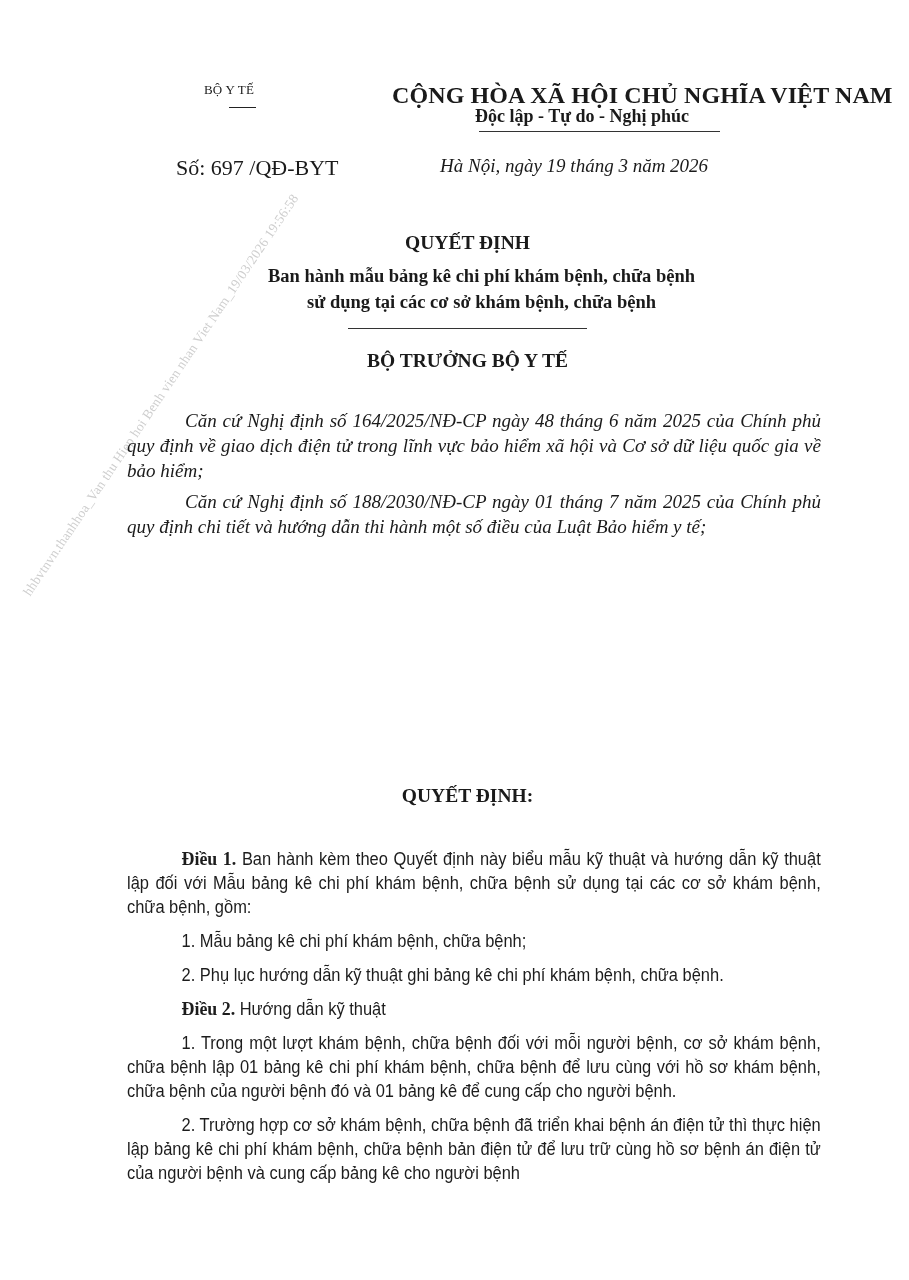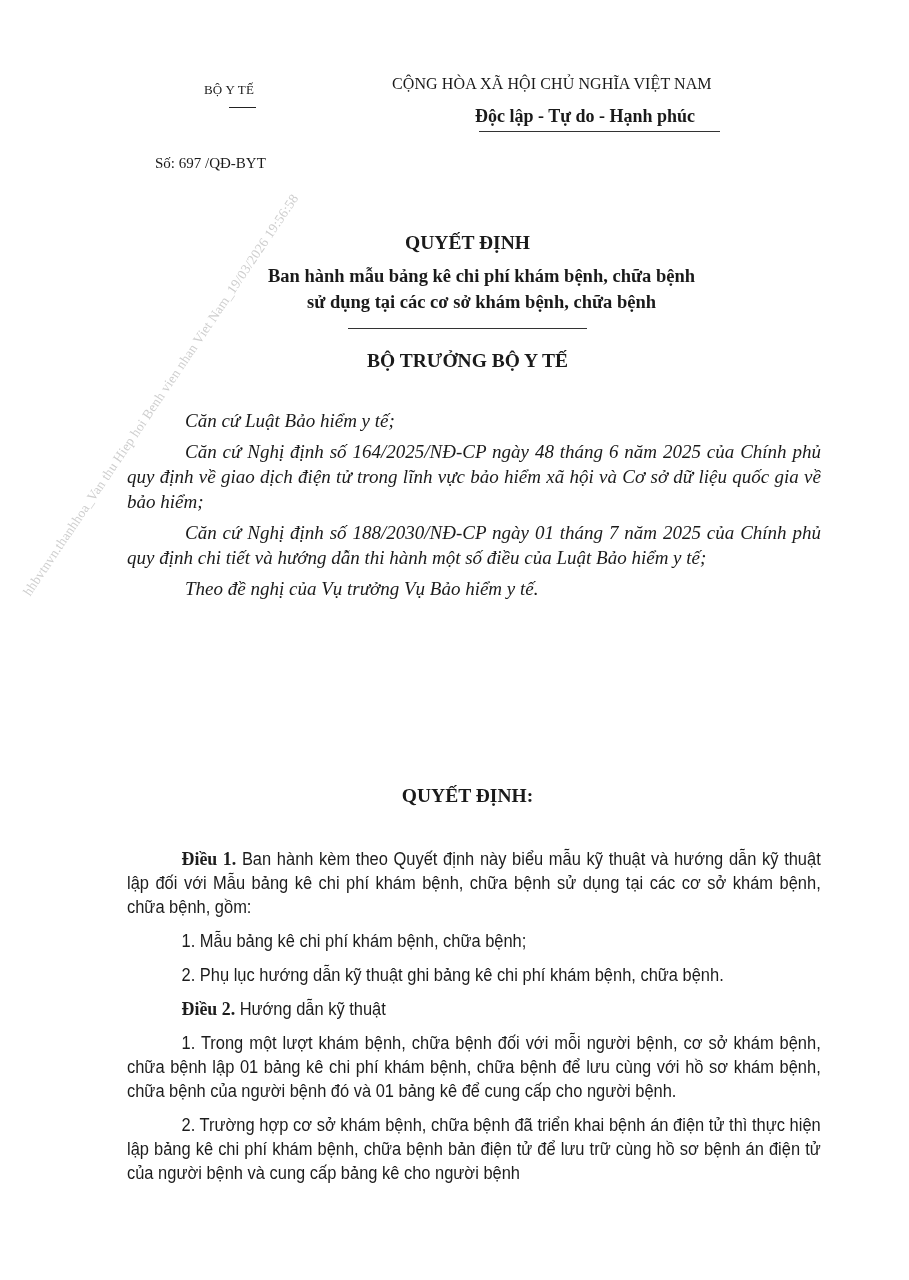--- a/index.html
+++ b/index.html
@@ -30,37 +30,37 @@
       font-size: 13px; font-weight: normal;
       letter-spacing: 0.2px;
     }
     .agency-underline {
       position: absolute;
       left: 229px; top: 107px;
       width: 27px; height: 0;
       border-top: 1.3px solid #222;
     }
     .nation {
-      left: 392px; top: 75px;
-      font-size: 16px; font-weight: normal;
+      left: 392px; top: 82px;
+      font-size: 24px; font-weight: bold;
       letter-spacing: 0.1px;
     }
     .motto {
       left: 475px; top: 106px;
       font-size: 18px; font-weight: bold;
     }
     .motto-underline {
       position: absolute;
       left: 479px; top: 131px;
       width: 241px; height: 0;
       border-top: 1.6px solid #333;
     }
     .doc-number {
-      left: 155px; top: 155px;
-      font-size: 15px;
+      left: 176px; top: 155px;
+      font-size: 22px;
     }
     .place-date {
       left: 440px; top: 155px;
       font-size: 19px;
       font-style: italic;
     }
 
     
     .center-line {
       position: absolute;
@@ -150,36 +150,35 @@
 <body>
 
 <div class="page">
 
   <div class="watermark">hhbvtnvn.thanhhoa_Van thu Hiep hoi Benh vien nhan Viet Nam_19/03/2026 19:56:58</div>
 
   <div class="abs agency">BỘ Y TẾ</div>
   <div class="agency-underline"></div>
 
   <div class="abs nation">CỘNG HÒA XÃ HỘI CHỦ NGHĨA VIỆT NAM</div>
-  <div class="abs motto">Độc lập - Tự do - Hạnh phúc</div>
+  <div class="abs motto">Độc lập - Tự do - Nghị phúc</div>
   <div class="motto-underline"></div>
 
   <div class="abs doc-number">Số:  697 /QĐ-BYT</div>
+  <div class="abs place-date">Hà Nội, ngày 19  tháng  3  năm 2026</div>
 
   <div class="center-line title">QUYẾT ĐỊNH</div>
   <div class="center-line subtitle1">Ban hành mẫu bảng kê chi phí khám bệnh, chữa bệnh</div>
   <div class="center-line subtitle2">sử dụng tại các cơ sở khám bệnh, chữa bệnh</div>
   <div class="title-rule"></div>
   <div class="center-line authority">BỘ TRƯỞNG BỘ Y TẾ</div>
 
   <div class="body-text italic bases" style="top: 408px;">
-    <p>Căn cứ Luật Bảo hiểm y tế;</p>
     <p>Căn cứ Nghị định số 164/2025/NĐ-CP ngày 48 tháng 6 năm 2025 của Chính phủ quy định về giao dịch điện tử trong lĩnh vực bảo hiểm xã hội và Cơ sở dữ liệu quốc gia về bảo hiểm;</p>
     <p>Căn cứ Nghị định số 188/2030/NĐ-CP ngày 01 tháng 7 năm 2025 của Chính phủ quy định chi tiết và hướng dẫn thi hành một số điều của Luật Bảo hiểm y tế;</p>
-    <p>Theo đề nghị của Vụ trưởng Vụ Bảo hiểm y tế.</p>
   </div>
 
   <div class="center-line decision-heading">QUYẾT ĐỊNH:</div>
 
   <div class="body-text articles">
     <p><b>Điều 1.</b><span> Ban hành kèm theo Quyết định này biểu mẫu kỹ thuật và hướng dẫn kỹ thuật lập đối với Mẫu bảng kê chi phí khám bệnh, chữa bệnh sử dụng tại các cơ sở khám bệnh, chữa bệnh, gồm:</span></p>
     <p>1. Mẫu bảng kê chi phí khám bệnh, chữa bệnh;</p>
     <p>2. Phụ lục hướng dẫn kỹ thuật ghi bảng kê chi phí khám bệnh, chữa bệnh.</p>
     <p><b>Điều 2.</b><span> Hướng dẫn kỹ thuật</span></p>
     <p>1. Trong một lượt khám bệnh, chữa bệnh đối với mỗi người bệnh, cơ sở khám bệnh, chữa bệnh lập 01 bảng kê chi phí khám bệnh, chữa bệnh để lưu cùng với hồ sơ khám bệnh, chữa bệnh của người bệnh đó và 01 bảng kê để cung cấp cho người bệnh.</p>

